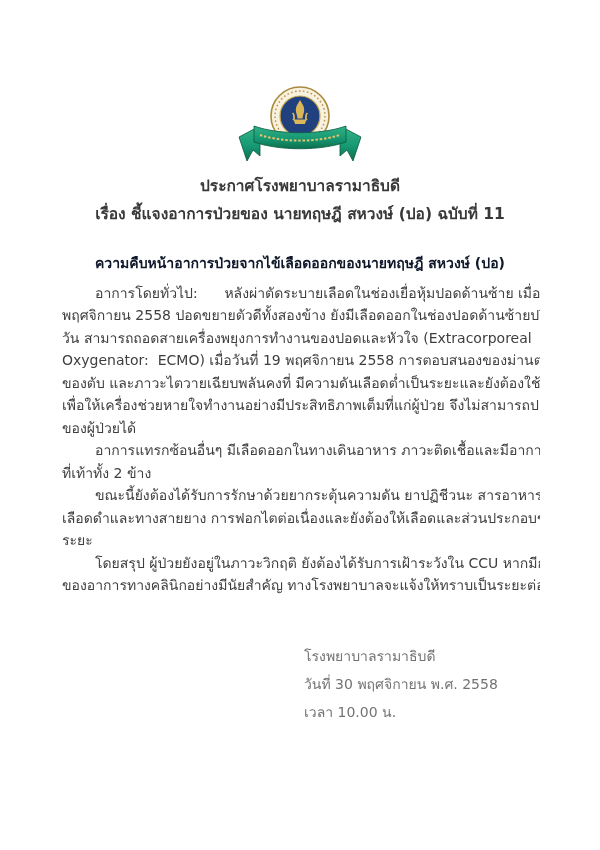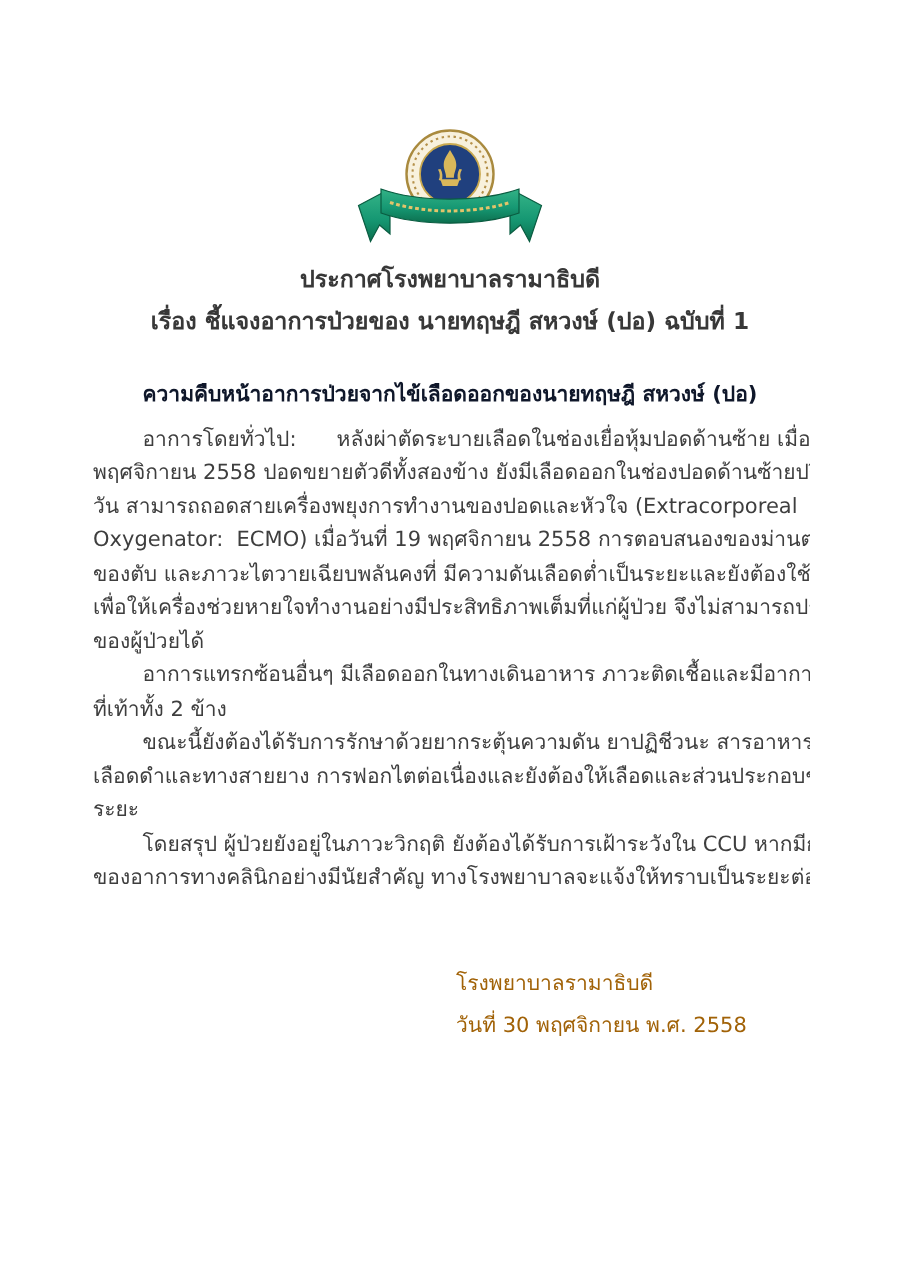--- a/index.html
+++ b/index.html
@@ -52,21 +52,21 @@
     white-space: pre;
     text-indent: 33px;
     color: #3e3e3e;
   }
   .signature {
     position: absolute;
     top: 618px;
     left: 304px;
     font-size: 14px;
     line-height: 28px;
-    color: #a16207;
+    color: #737373;
   }
 </style>
 </head>
 <body>
 
 <div class="page">
 
   <svg class="logo" viewBox="0 0 132 80" xmlns="http://www.w3.org/2000/svg">
     <defs>
       <linearGradient id="ribbonGrad" x1="0" y1="0" x2="0" y2="1">
@@ -93,21 +93,21 @@
       <path d="M22 44 L5 53 L13 77 L19 66 L26 72 L26 50 Z" fill="url(#ribbonGrad)" stroke="#0a5c41" stroke-width="0.8"></path>
       <path d="M110 44 L127 53 L119 77 L113 66 L106 72 L106 50 Z" fill="url(#ribbonGrad)" stroke="#0a5c41" stroke-width="0.8"></path>
       <path d="M20 42 C45 51 87 51 112 42 L112 58 C87 67 45 67 20 58 Z" fill="url(#ribbonGrad)" stroke="#0a5c41" stroke-width="0.8"></path>
 
       <path d="M26 51 C50 58.5 82 58.5 106 51" fill="none" stroke="#e3c46a" stroke-width="2" stroke-dasharray="2.5 1.8"></path>
     </g>
   </svg>
 
   <div class="header">
     <div>ประกาศโรงพยาบาลรามาธิบดี</div>
-    <div>เรื่อง ชี้แจงอาการป่วยของ นายทฤษฎี สหวงษ์ (ปอ) ฉบับที่ 1</div>
+    <div>เรื่อง ชี้แจงอาการป่วยของ นายทฤษฎี สหวงษ์ (ปอ) ฉบับที่ 11</div>
   </div>
 
   <div class="content">
     <div class="section-heading">ความคืบหน้าอาการป่วยจากไข้เลือดออกของนายทฤษฎี สหวงษ์ (ปอ)</div>
     <div class="para">อาการโดยทั่วไป:      หลังผ่าตัดระบายเลือดในช่องเยื่อหุ้มปอดด้านซ้าย เมื่อวันที่ 17
 พฤศจิกายน 2558 ปอดขยายตัวดีทั้งสองข้าง ยังมีเลือดออกในช่องปอดด้านซ้ายปริมาณเล็กน้อยต่อ
 วัน สามารถถอดสายเครื่องพยุงการทำงานของปอดและหัวใจ (Extracorporeal     Membrane
 Oxygenator:  ECMO) เมื่อวันที่ 19 พฤศจิกายน 2558 การตอบสนองของม่านตาปกติ การทำงาน
 ของตับ และภาวะไตวายเฉียบพลันคงที่ มีความดันเลือดต่ำเป็นระยะและยังต้องใช้ยาคลายกล้ามเนื้อ
 เพื่อให้เครื่องช่วยหายใจทำงานอย่างมีประสิทธิภาพเต็มที่แก่ผู้ป่วย จึงไม่สามารถประเมินการรับรู้
@@ -117,15 +117,16 @@
     <div class="para">ขณะนี้ยังต้องได้รับการรักษาด้วยยากระตุ้นความดัน ยาปฏิชีวนะ สารอาหารทางหลอด
 เลือดดำและทางสายยาง การฟอกไตต่อเนื่องและยังต้องให้เลือดและส่วนประกอบของเลือดเป็น
 ระยะ</div>
     <div class="para">โดยสรุป ผู้ป่วยยังอยู่ในภาวะวิกฤติ ยังต้องได้รับการเฝ้าระวังใน CCU หากมีการเปลี่ยนแปลง
 ของอาการทางคลินิกอย่างมีนัยสำคัญ ทางโรงพยาบาลจะแจ้งให้ทราบเป็นระยะต่อไป</div>
   </div>
 
   <div class="signature">
     <div>โรงพยาบาลรามาธิบดี</div>
     <div>วันที่ 30 พฤศจิกายน พ.ศ. 2558</div>
+    <div>เวลา 10.00 น.</div>
   </div>
 
 </div>
 
 </body></html>

